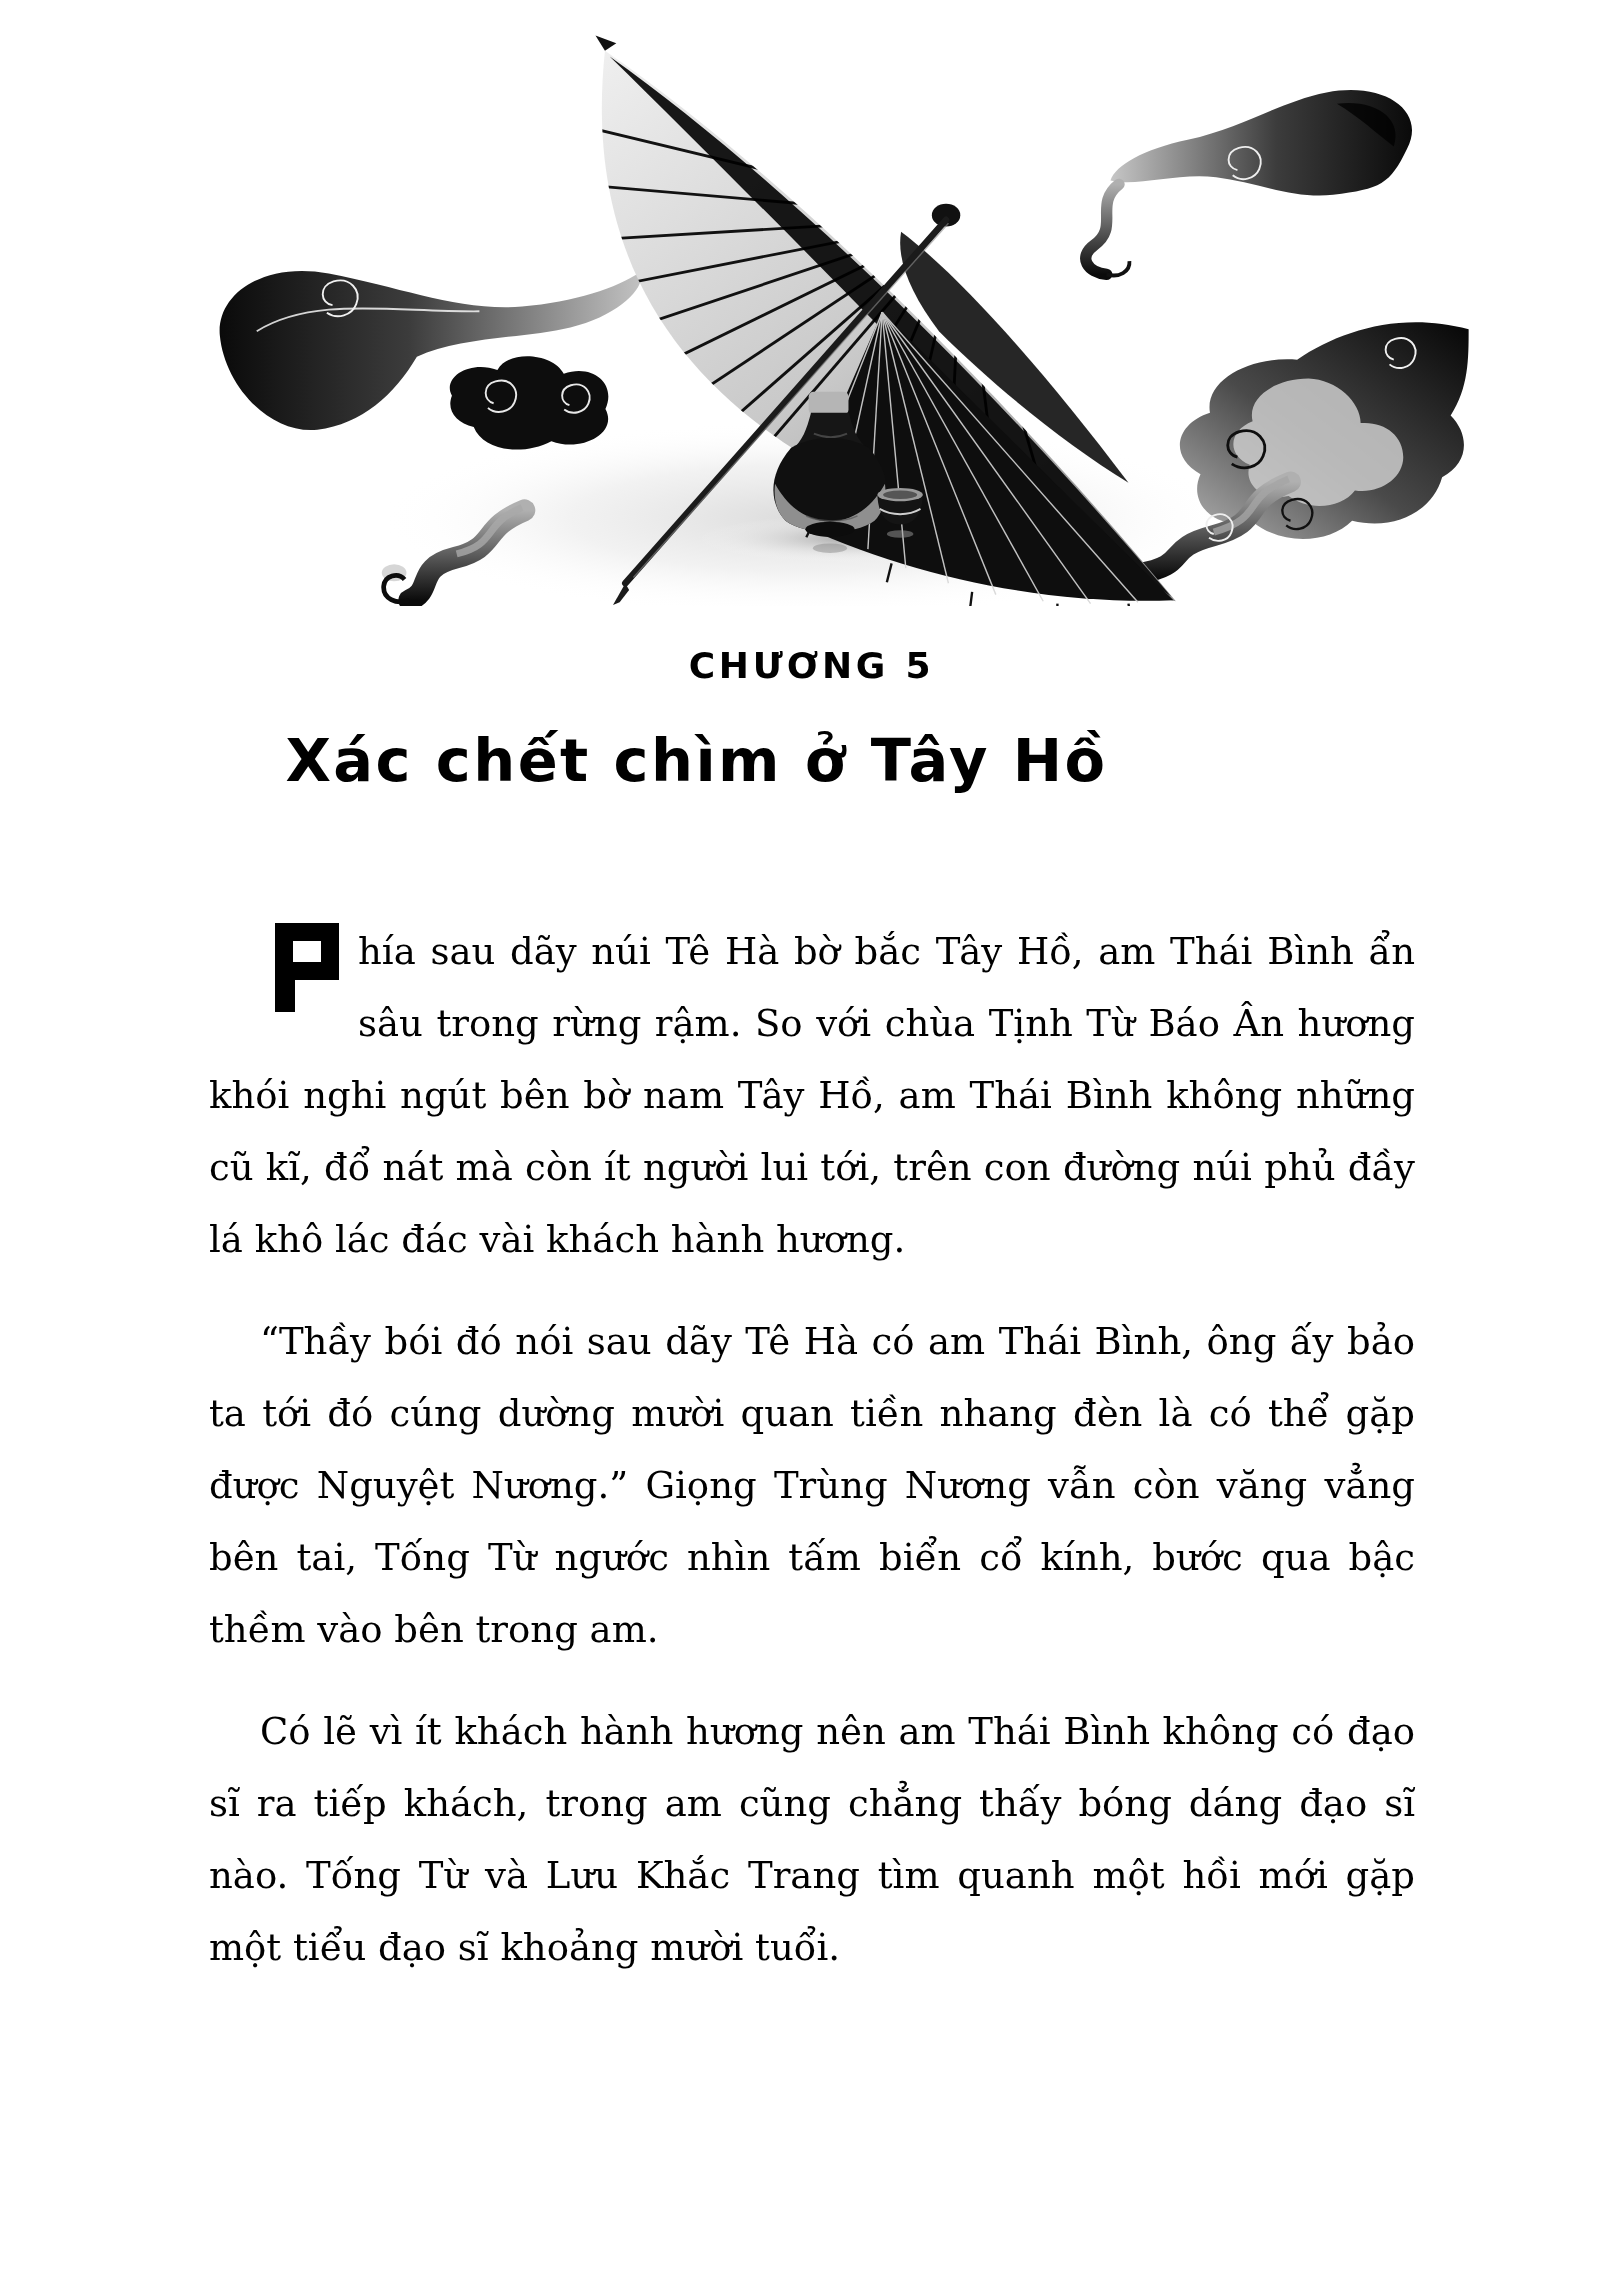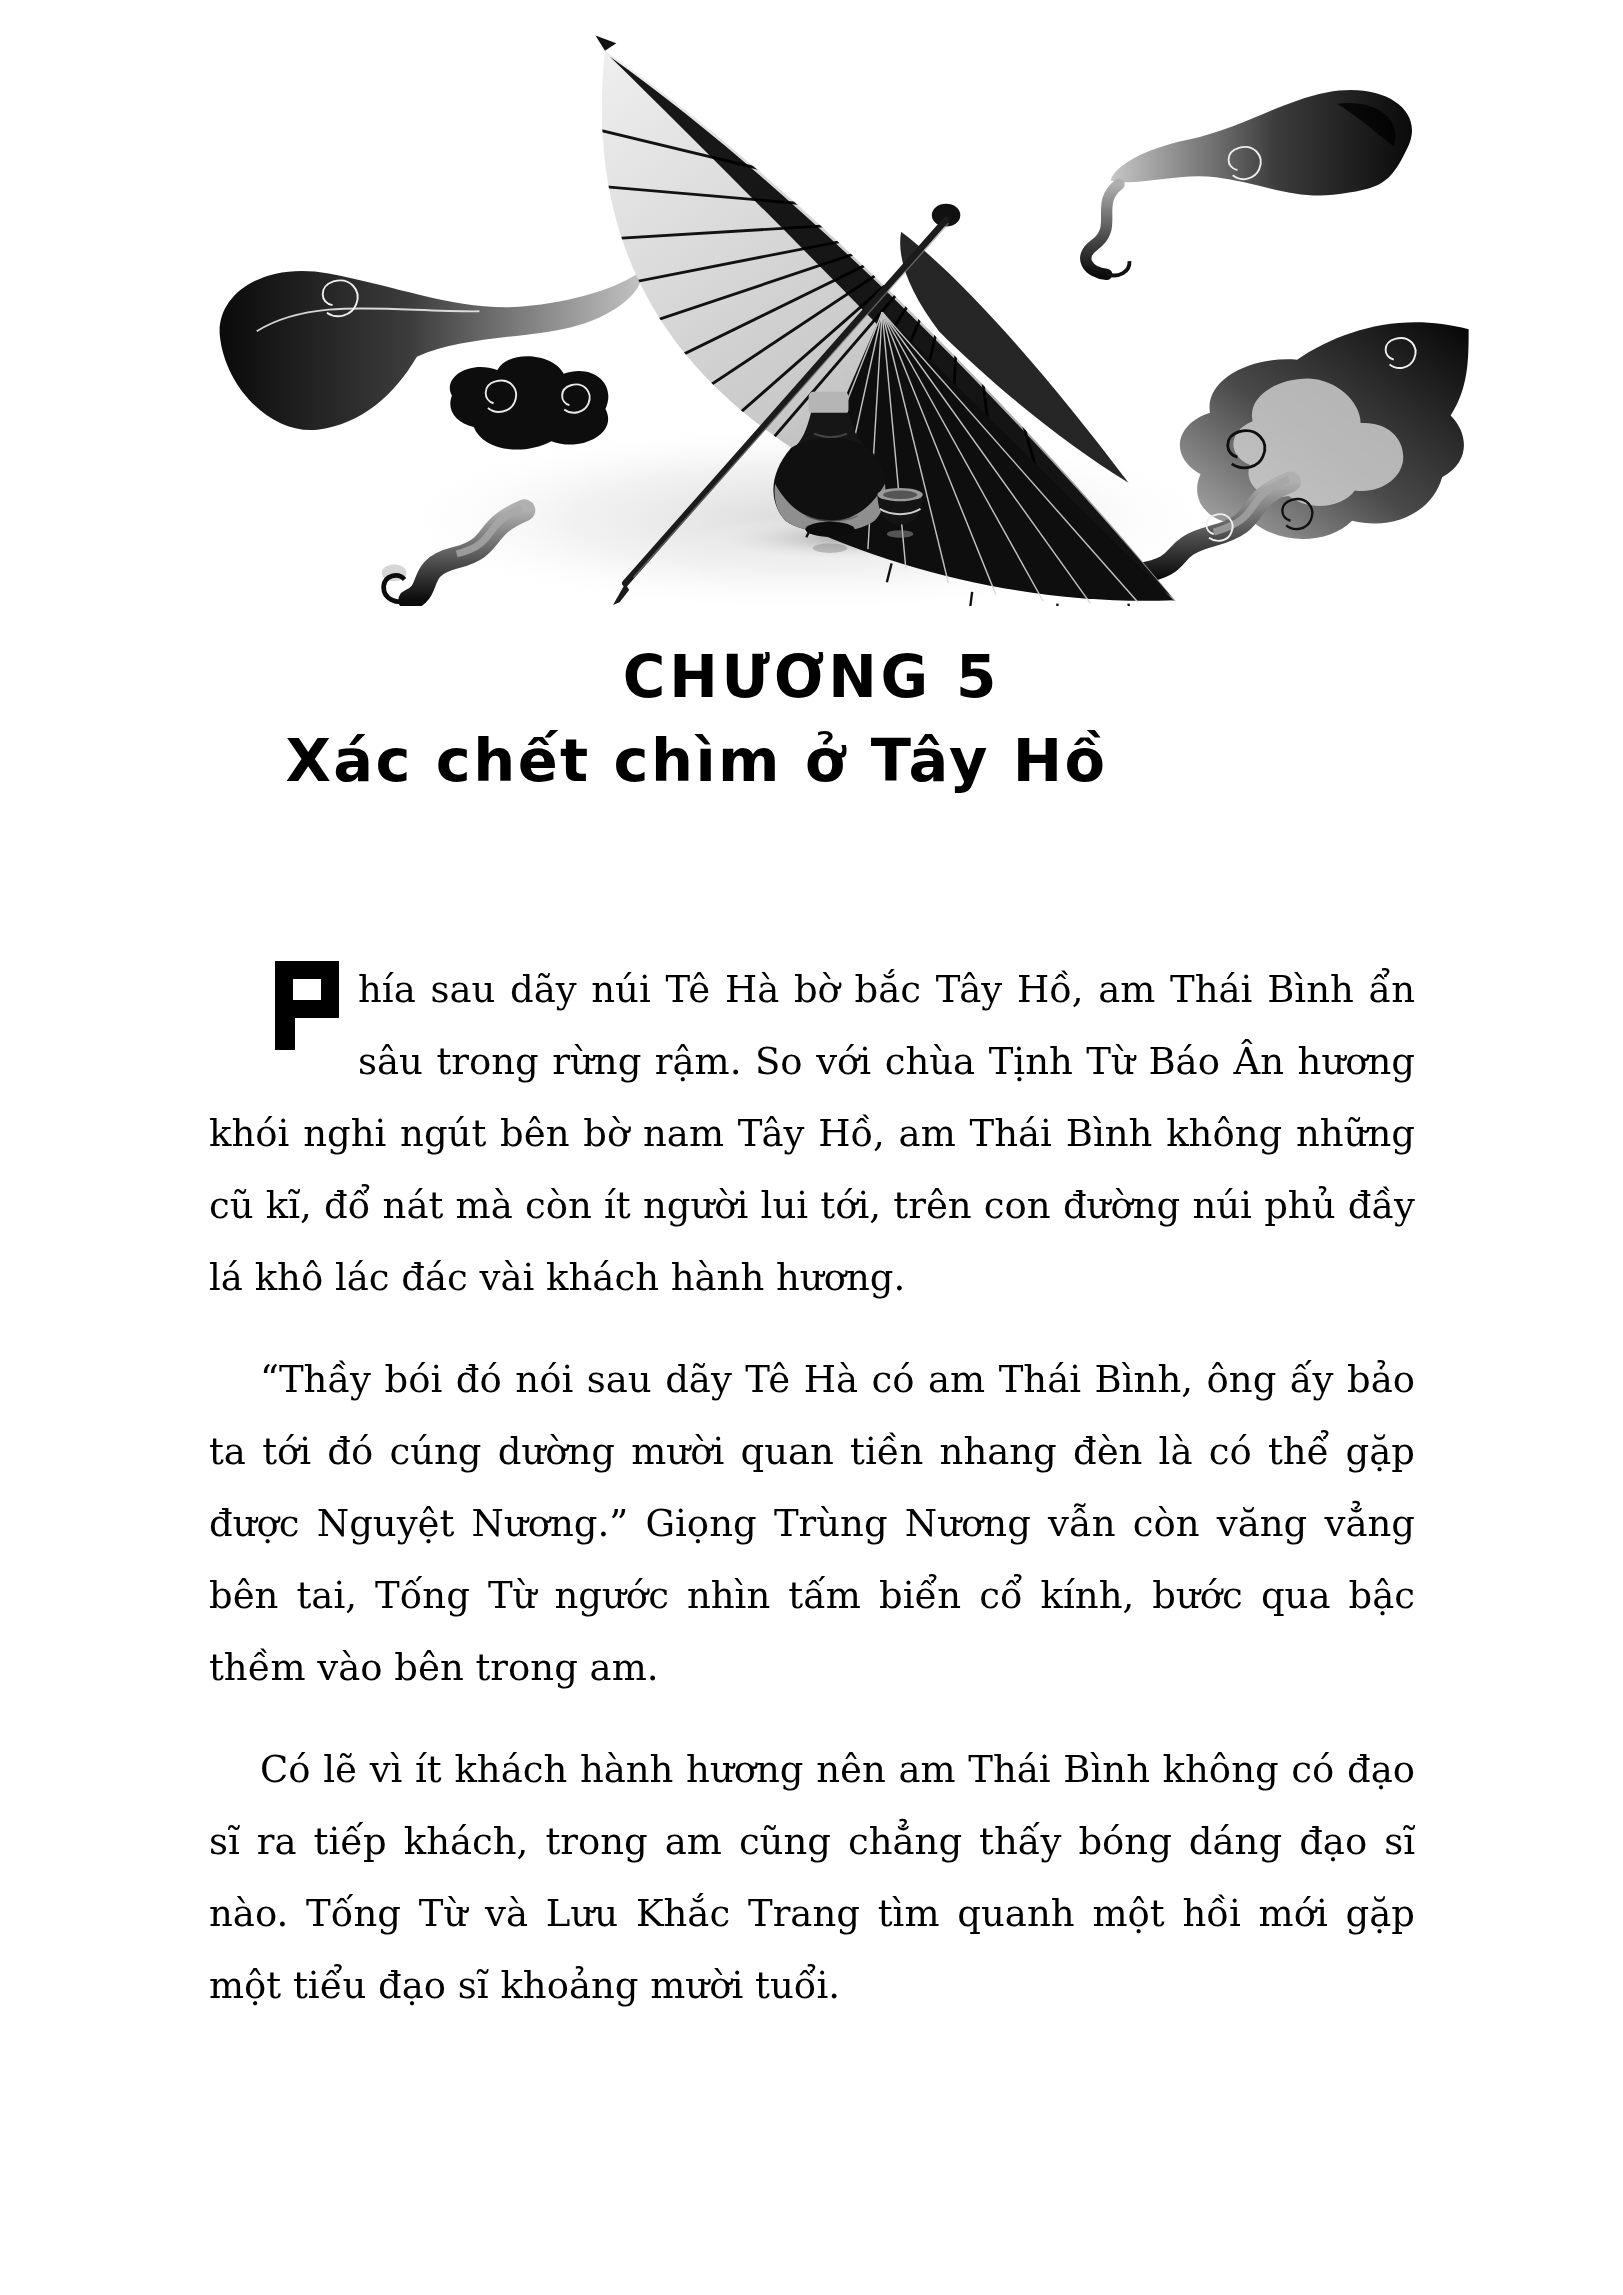--- a/index.html
+++ b/index.html
@@ -11,30 +11,30 @@
     overflow:hidden;
   }
   .illustration{
     position:absolute;left:190px;top:28.4px;width:1280px;height:578px;
   }
   .illustration svg{width:100%;height:100%;display:block;}
   .chapter-label{
     position:absolute;left:0;top:646px;width:1623px;
     text-align:center;
     font-family:"DejaVu Sans","Liberation Sans",sans-serif;
-    font-weight:800;font-size:58px;letter-spacing:3.8px;line-height:1.1;
+    font-weight:800;font-size:36px;letter-spacing:3.8px;line-height:1.1;
   }
   .chapter-title{
     position:absolute;left:0;top:724px;width:1393px;
     text-align:center;
     font-family:"DejaVu Sans","Liberation Sans",sans-serif;
     font-weight:800;font-size:59px;letter-spacing:2.4px;line-height:1.25;
   }
   .body-text{
-    position:absolute;left:209px;top:954px;width:1206px;
+    position:absolute;left:209px;top:916px;width:1206px;
     font-size:37px;line-height:72px;
     text-align:justify;
   }
   .body-text p{margin:0 0 30px 0;}
   .body-text p.indent{text-indent:51px;}
   
   .dropcap{
     float:left;
     width:63px;height:110px;
     margin:6.6px 20px 1.9px 66px;

